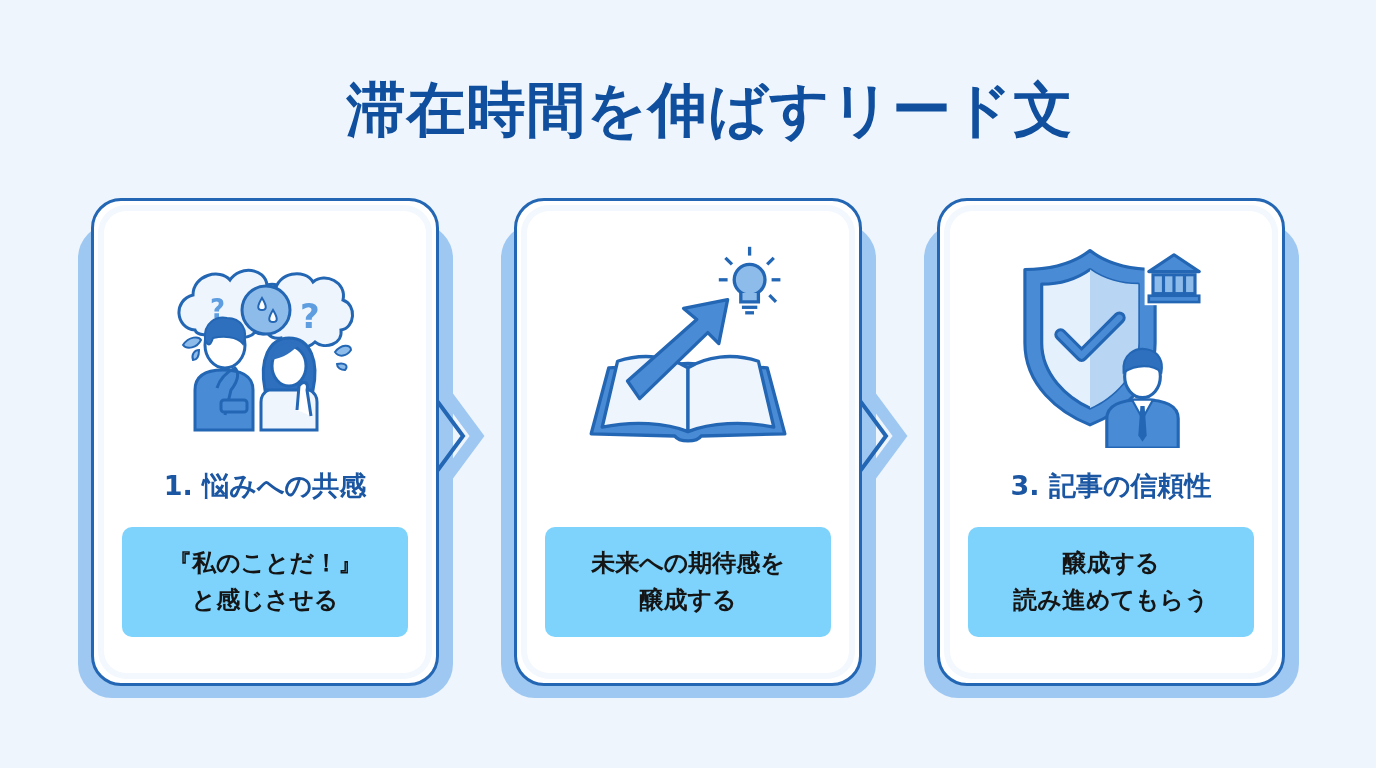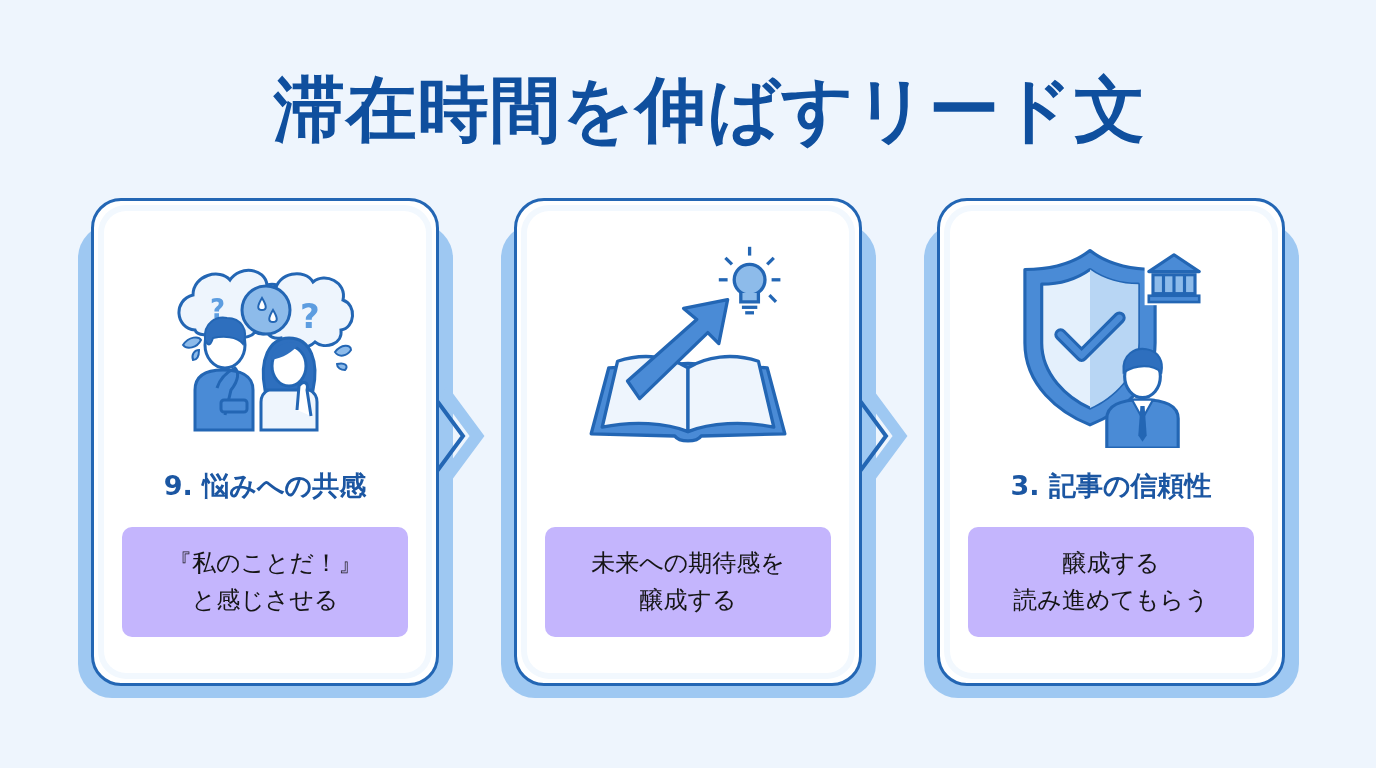--- a/index.html
+++ b/index.html
@@ -6,21 +6,21 @@
   html, body { width: 1376px; height: 768px; overflow: hidden; }
   body {
     background: #eef5fd;
     font-family: "DejaVu Sans", "Liberation Sans", sans-serif;
     position: relative;
   }
   .page-title {
     position: absolute;
     left: 12px; right: 0; top: 72px;
     text-align: center;
-    font-size: 71px;
+    font-size: 59px;
     font-weight: bold;
     color: #0f4f9e;
     letter-spacing: 1px;
     line-height: 76px;
     margin-left: 32px;
   }
   .card-wrap {
     position: absolute;
     top: 198px;
     width: 348px;
@@ -71,28 +71,28 @@
     font-weight: bold;
     color: #1b56a2;
     white-space: nowrap;
     line-height: 40px;
   }
   .step-desc {
     position: absolute;
     left: 31px; right: 31px;
     top: 329px;
     height: 110px;
-    background: #c4b5fd;
+    background: #7dd3fc;
     border-radius: 10px;
     display: flex;
     align-items: center;
     justify-content: center;
     text-align: center;
     font-size: 24px;
-    font-weight: normal;
+    font-weight: bold;
     color: #151515;
     line-height: 37px;
     white-space: pre-line;
   }
 </style>
 </head>
 <body>
 
 <h1 class="page-title">滞在時間を伸ばすリード文</h1>
 
@@ -125,21 +125,21 @@
     <path d="M40,100 C38,82 52,76 62,78 C76,78 84,90 78,104 C72,96 58,96 48,98 C46,104 44,108 40,100 Z" fill="#2e6fbe" stroke="#2366b4" stroke-width="2"></path>
     <path d="M52,148 C56,135 66,130 70,128 C74,132 74,140 66,150 L60,175" fill="none" stroke="#2366b4" stroke-width="3"></path>
     <rect x="56" y="160" width="26" height="12" rx="3" fill="#4a8bd6" stroke="#2366b4" stroke-width="3"></rect>
 
     <path d="M96,190 L96,162 C96,150 108,146 124,146 C140,146 152,150 152,162 L152,190 Z" fill="#eef5fd" stroke="#2366b4" stroke-width="3"></path>
     <path d="M100,150 C94,120 104,98 124,98 C146,98 154,122 148,150 Z" fill="#2e6fbe" stroke="#2366b4" stroke-width="3"></path>
     <ellipse cx="124" cy="126" rx="17" ry="20" fill="#fff" stroke="#2366b4" stroke-width="3"></ellipse>
     <path d="M106,120 C108,104 122,100 134,104 C128,112 118,118 106,120 Z" fill="#2e6fbe"></path>
     <path d="M132,170 L134,146 C138,140 144,142 142,150 L146,176" fill="#fff" stroke="#2366b4" stroke-width="3"></path>
   </svg>
-  <div class="step-title">9. 悩みへの共感</div>
+  <div class="step-title">1. 悩みへの共感</div>
   <div class="step-desc">『私のことだ！』
 と感じさせる</div>
 </div>
 
 <div class="card-wrap" style="left:514px;">
   <div class="card-shadow"></div>
   <svg class="chevron" viewBox="0 0 70 100">
     <polyline points="0,4 34,50 0,96" fill="none" stroke="#9ec8f2" stroke-width="12" transform="translate(14,0)"></polyline>
     <polyline points="0,4 34,50 0,96" fill="none" stroke="#2366b4" stroke-width="4"></polyline>
   </svg>

